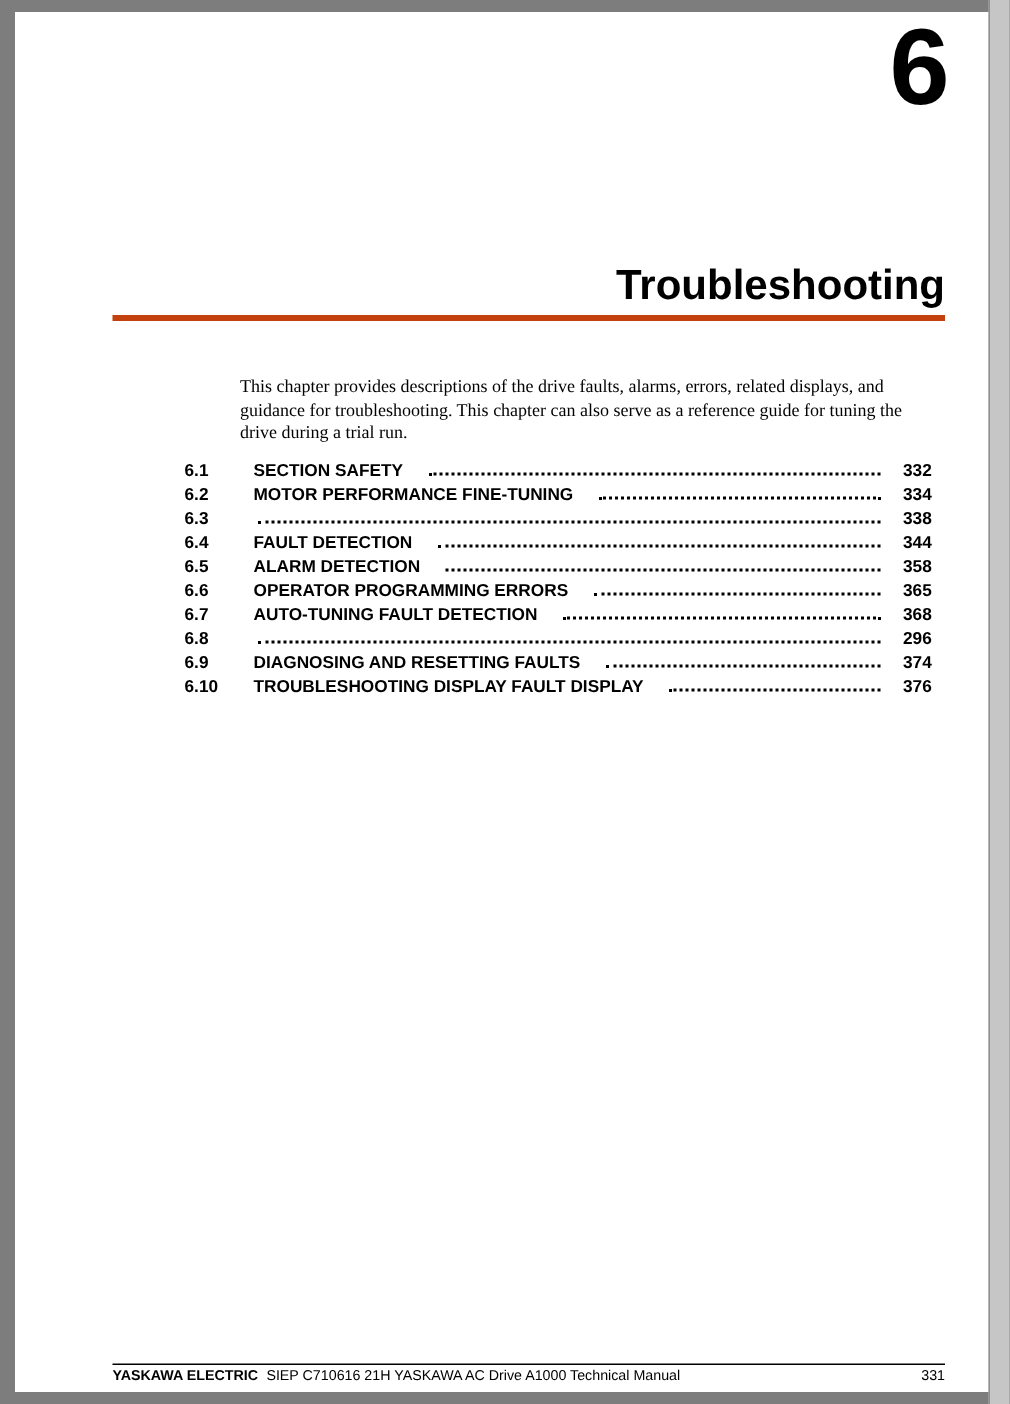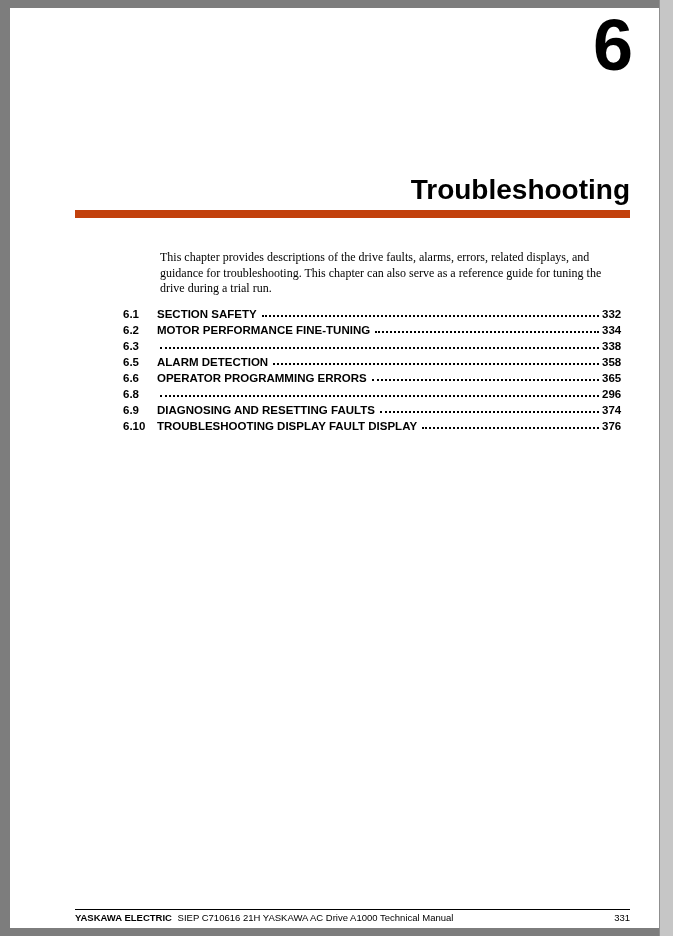--- a/index.html
+++ b/index.html
@@ -23,21 +23,21 @@
     background:var(--page-bg,#ffffff);
     color:var(--text,#000000);
   }
   .chapter-num{
     position:absolute;top:0px;right:28px;
     font-size:72px;font-weight:bold;line-height:1.05;
     letter-spacing:-1px;
   }
   .title-block{
     position:absolute;top:166px;left:65px;right:30px;
-    border-bottom:8px solid #c2410c;
+    border-bottom:4px solid #c2410c;
     padding-bottom:4px;
     text-align:right;
   }
   .chapter-title{
     margin:0;
     font-size:28px;font-weight:bold;
     letter-spacing:0px;
   }
   .intro{
     position:absolute;top:230px;left:150px;right:36px;
@@ -46,20 +46,21 @@
     text-align:left;
   }
   .toc{
     position:absolute;top:296px;left:113px;right:30px;
   }
   .toc-row{
     display:flex;align-items:flex-end;
     height:16px;
     font-size:11.5px;font-weight:bold;
     white-space:nowrap;
+    gap:12px;
   }
   .toc-num{width:34px;flex:0 0 auto;}
   .toc-title{flex:0 0 auto;padding-right:2px;}
   .toc-leader{
     flex:1 1 auto;
     border-bottom:2px dotted #000;
     margin:0 3px 3px 3px;
     min-width:10px;
   }
   .toc-page{flex:0 0 auto;width:28px;text-align:left;}
@@ -105,35 +106,47 @@
         <span class="toc-leader"></span>
         <span class="toc-page">334</span>
       </div>
 
       <div class="toc-row">
         <span class="toc-num">6.3</span>
         <span class="toc-leader"></span>
         <span class="toc-page">338</span>
       </div>
 
+      <div class="toc-row">
+        <span class="toc-num">6.4</span>
+        <span class="toc-title">FAULT DETECTION</span>
+        <span class="toc-leader"></span>
+        <span class="toc-page">344</span>
+      </div>
 
       <div class="toc-row">
         <span class="toc-num">6.5</span>
         <span class="toc-title">ALARM DETECTION</span>
         <span class="toc-leader"></span>
         <span class="toc-page">358</span>
       </div>
 
       <div class="toc-row">
         <span class="toc-num">6.6</span>
         <span class="toc-title">OPERATOR PROGRAMMING ERRORS</span>
         <span class="toc-leader"></span>
         <span class="toc-page">365</span>
       </div>
 
+      <div class="toc-row">
+        <span class="toc-num">6.7</span>
+        <span class="toc-title">AUTO-TUNING FAULT DETECTION</span>
+        <span class="toc-leader"></span>
+        <span class="toc-page">368</span>
+      </div>
 
       <div class="toc-row">
         <span class="toc-num">6.8</span>
         <span class="toc-leader"></span>
         <span class="toc-page">296</span>
       </div>
 
       <div class="toc-row">
         <span class="toc-num">6.9</span>
         <span class="toc-title">DIAGNOSING AND RESETTING FAULTS</span>

